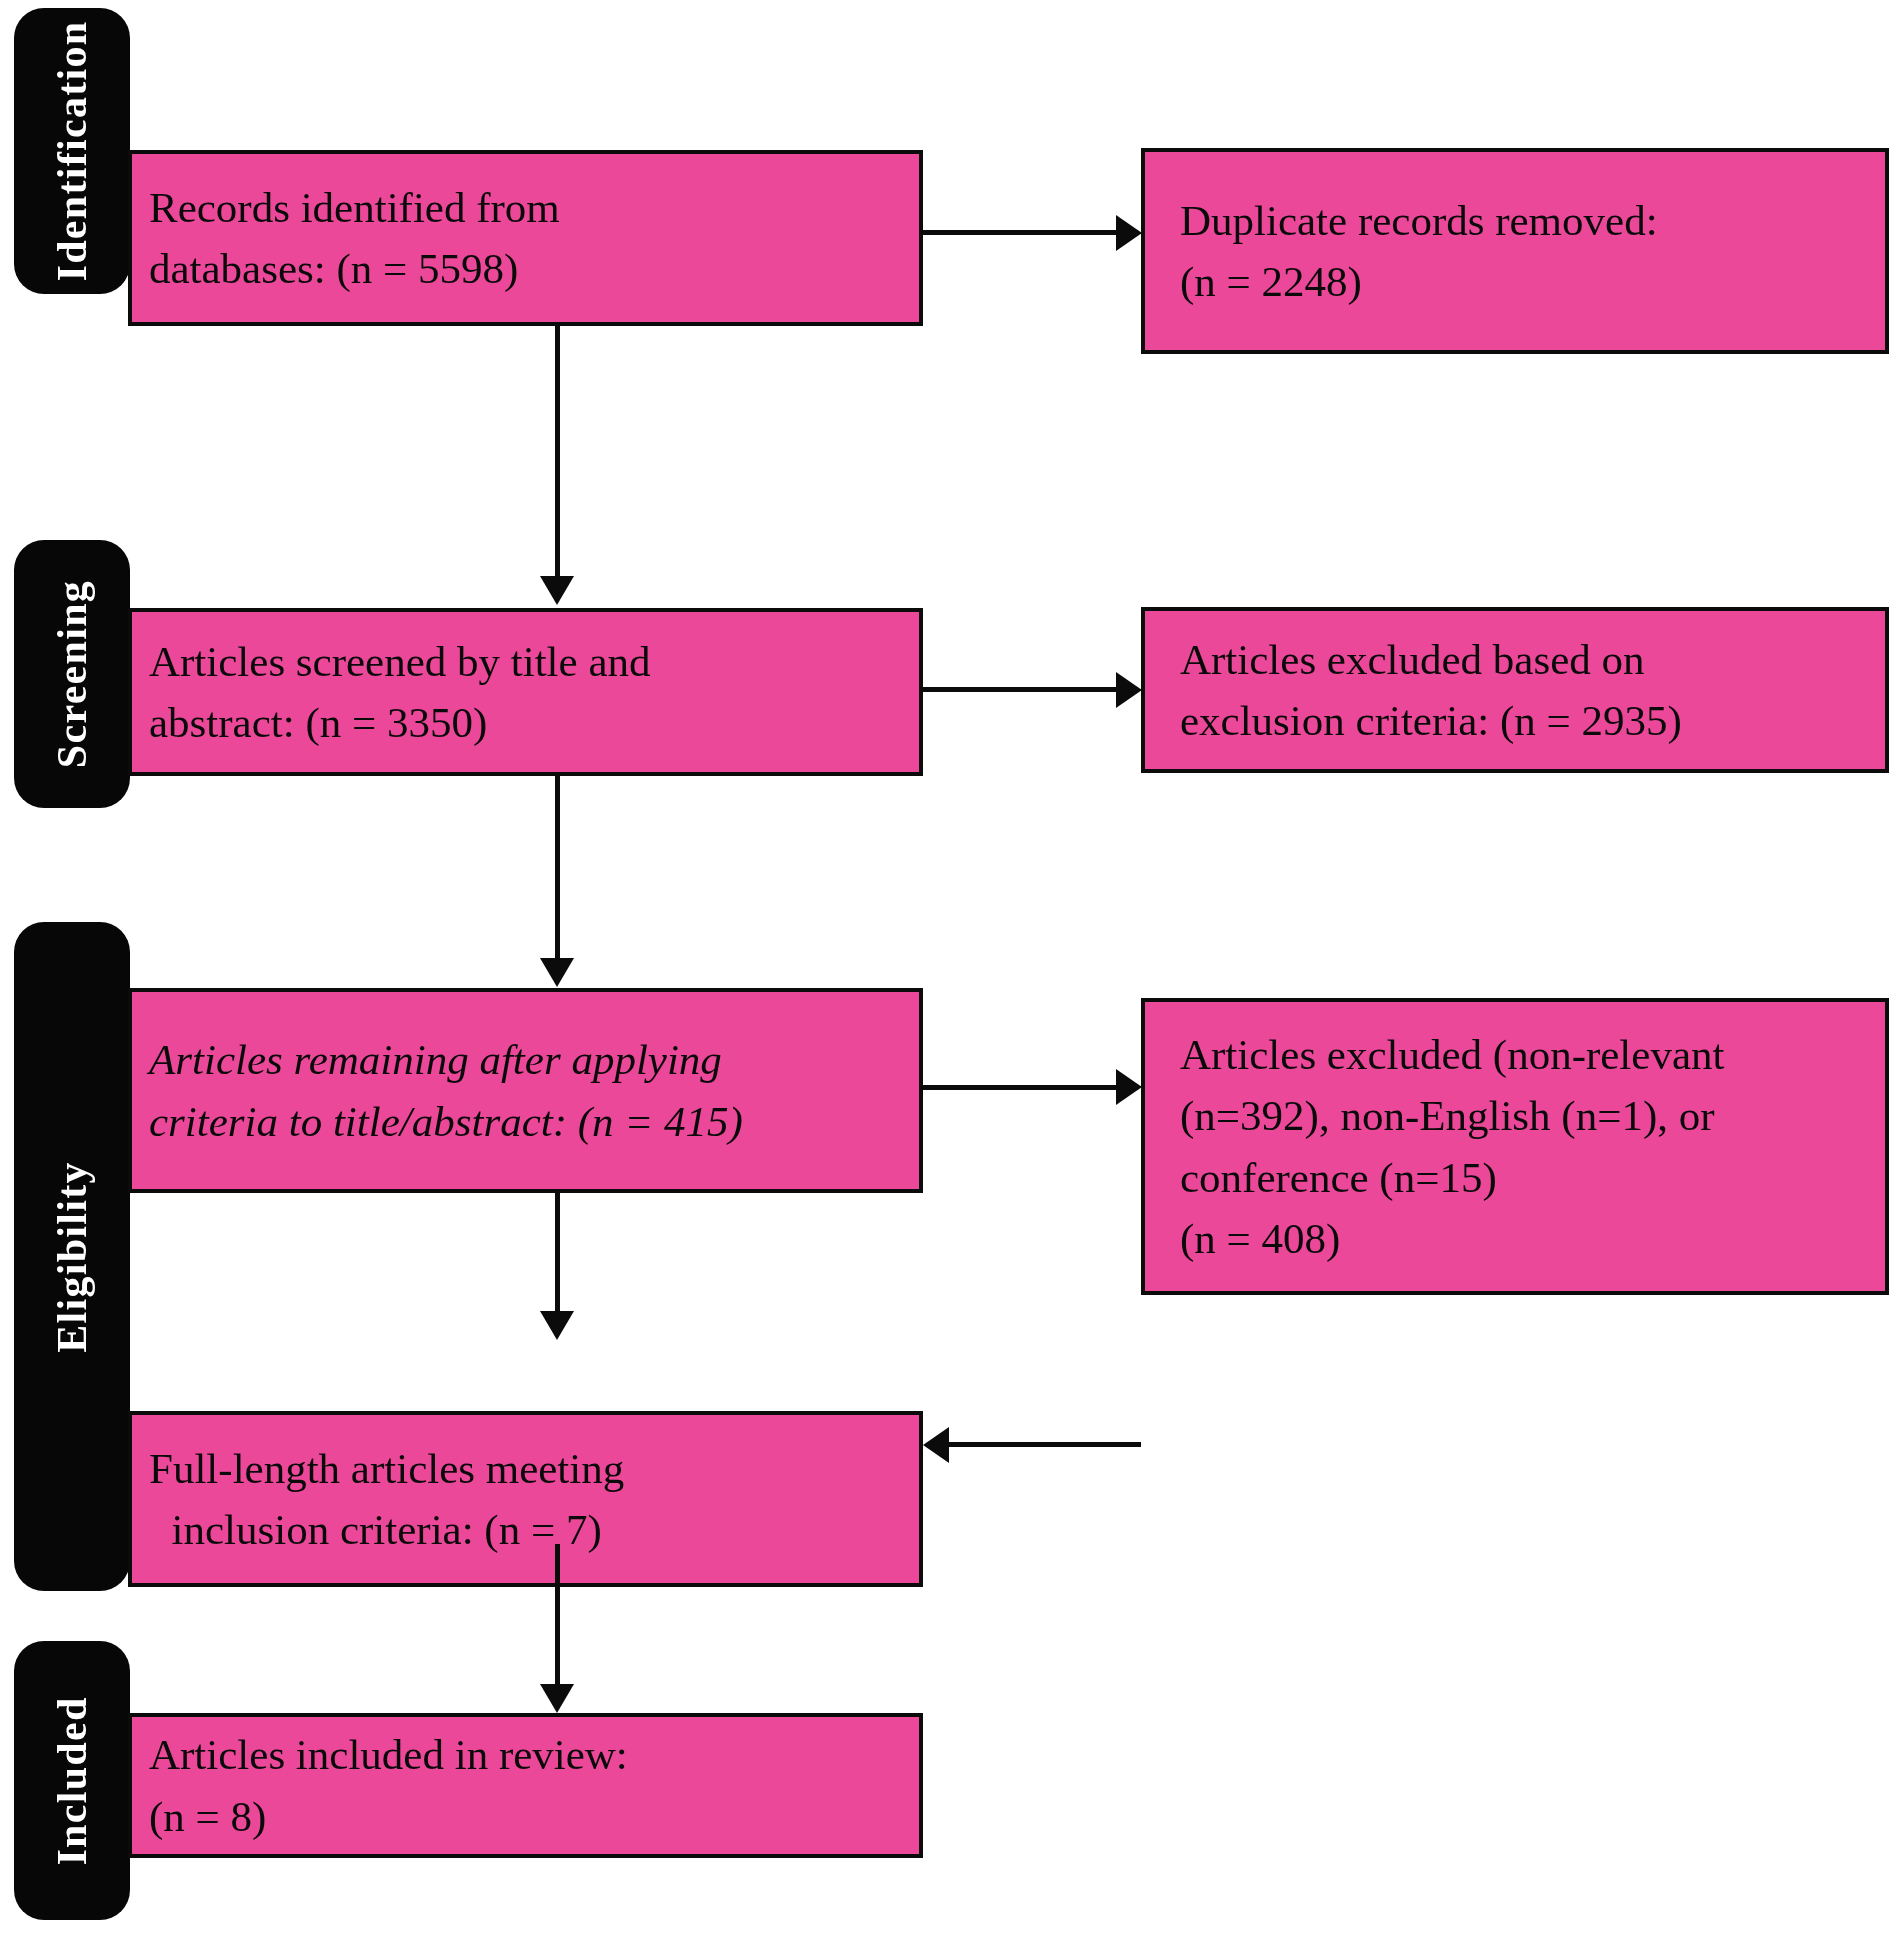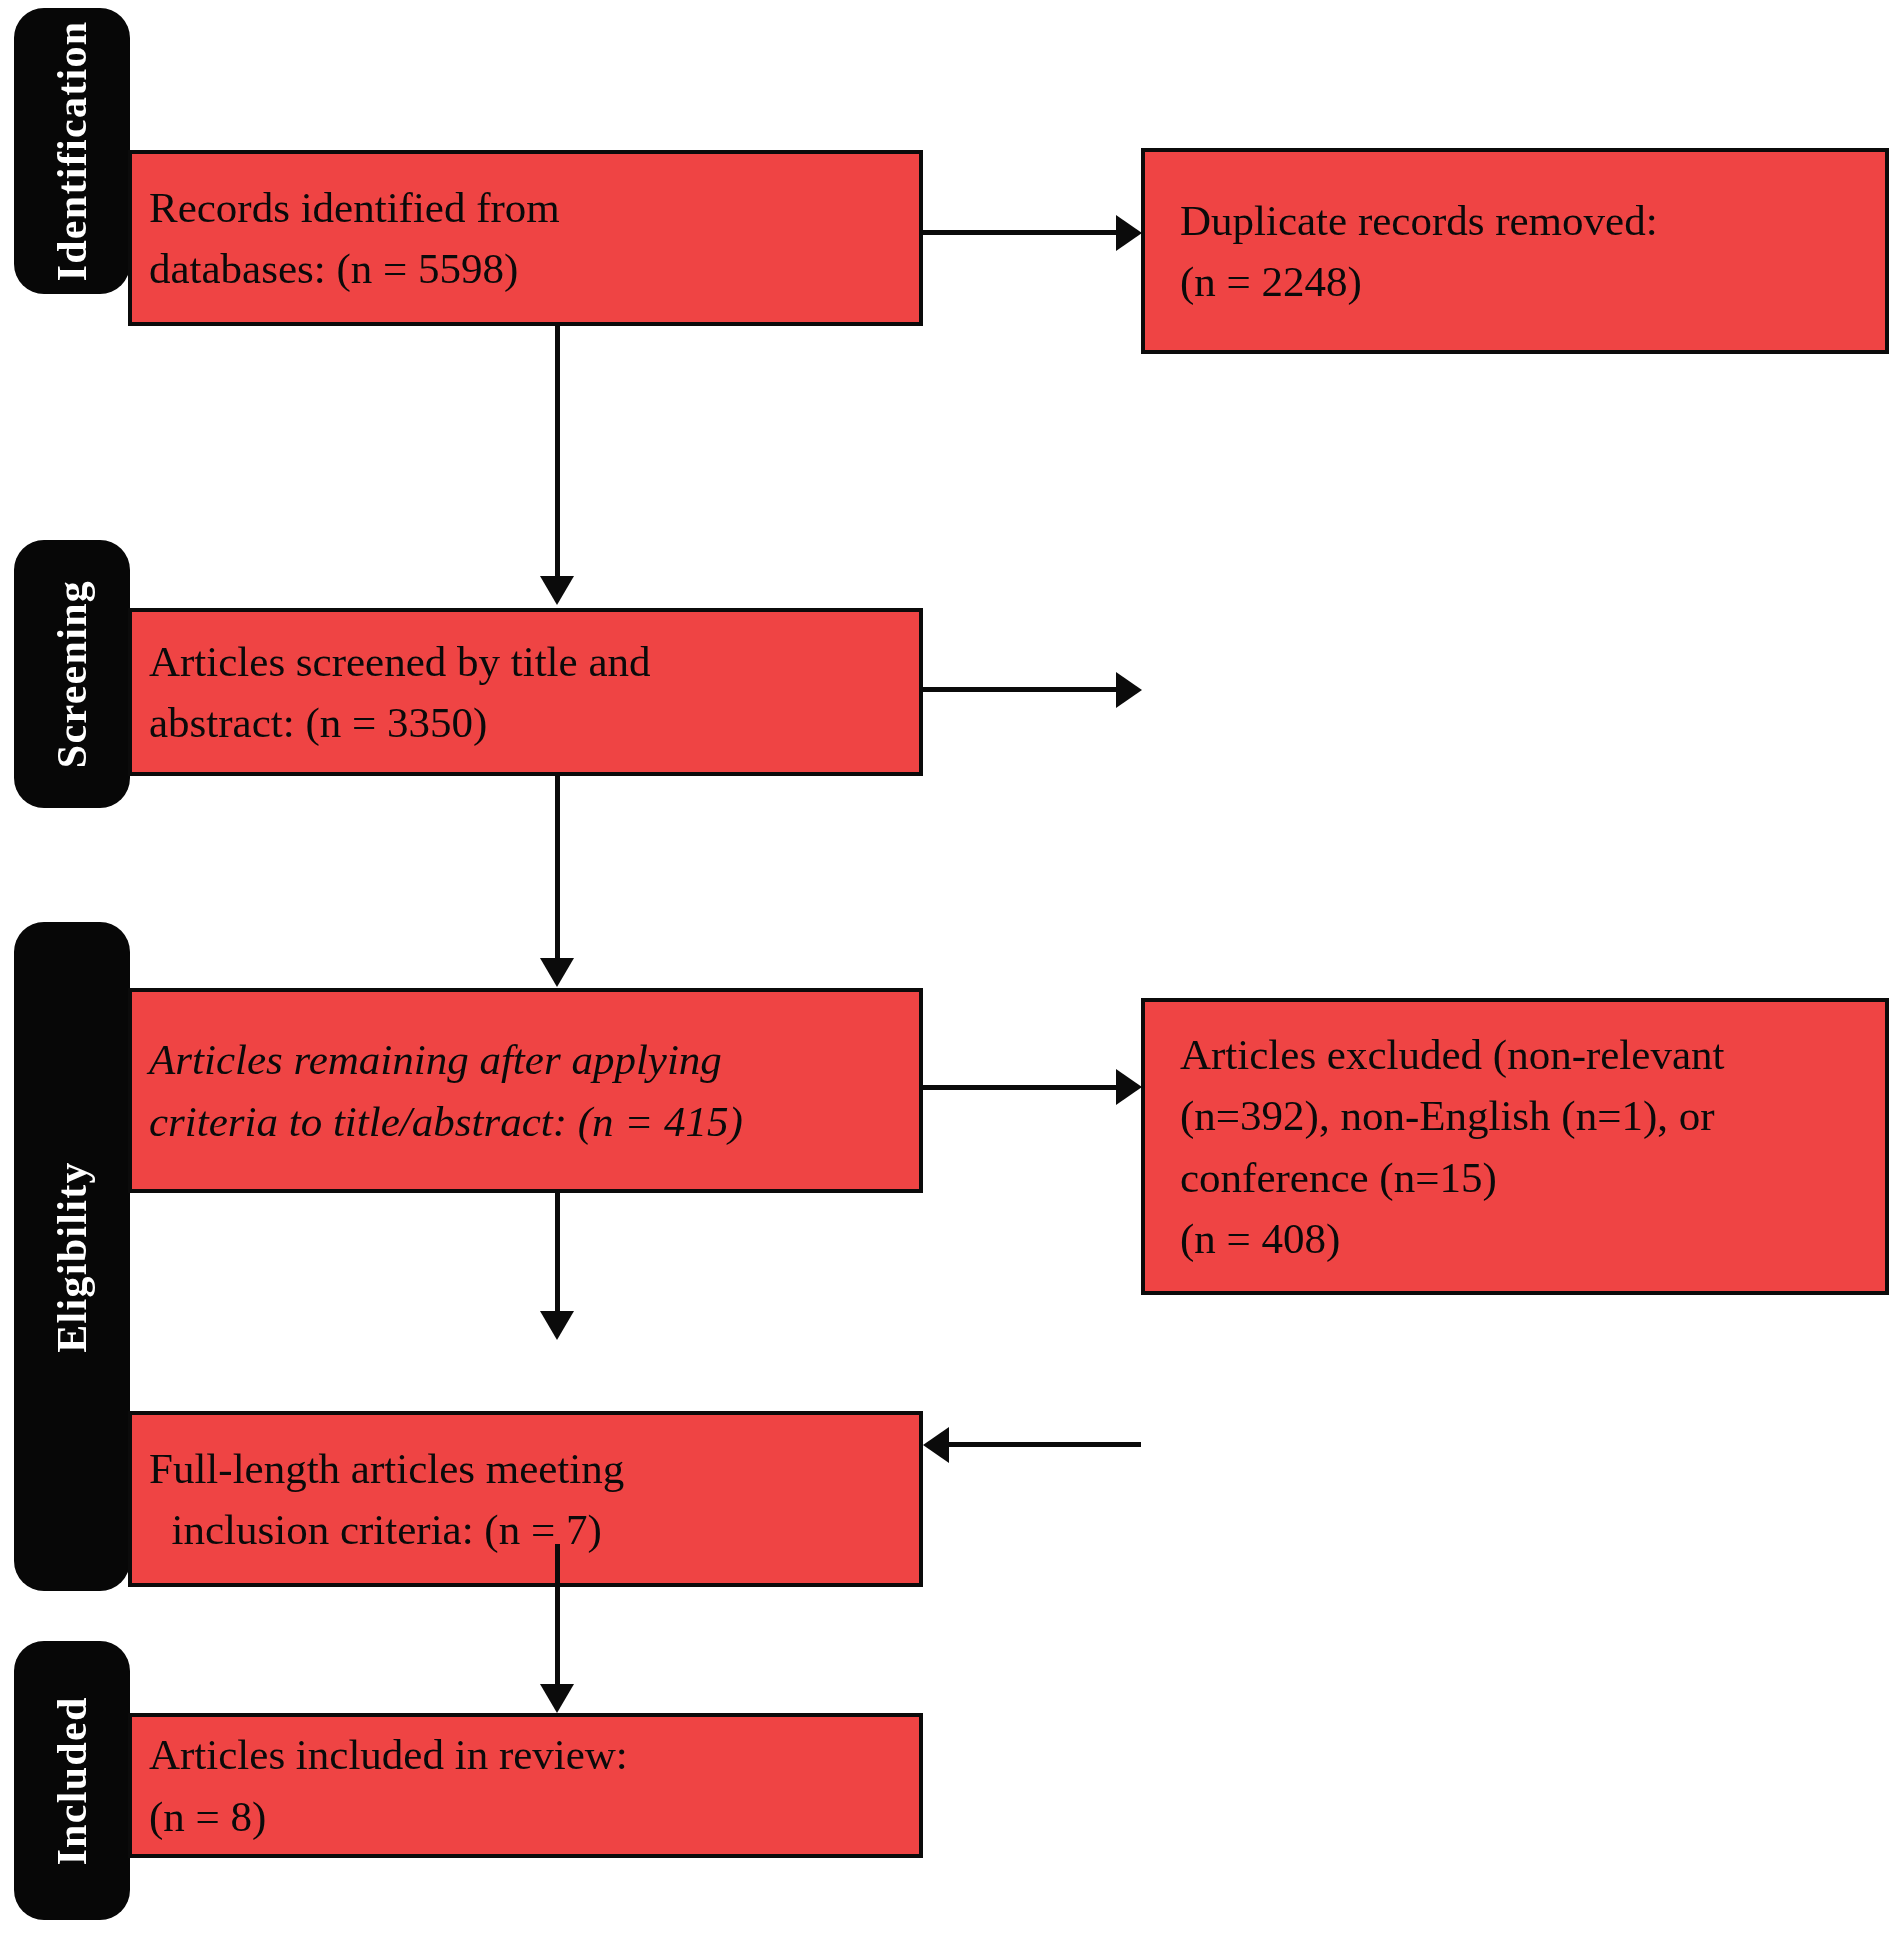--- a/index.html
+++ b/index.html
@@ -30,21 +30,21 @@
     font-size: 42px;
     letter-spacing: 1.3px;
     white-space: nowrap;
   }
 
   
   .box {
     position: absolute;
     box-sizing: border-box;
     border: 4.6px solid #0b0b0b;
-    background: #ef4444;
+    background: #ec4899;
     display: flex;
     align-items: center;
   }
   .main-box { left: 128px; width: 795px; padding-left: 17px; padding-right: 9px; }
   .side-box { left: 1141px; width: 748px; padding-left: 35px; padding-right: 9px; }
   .box .txt {
     font-size: 43px;
     line-height: 1.42;
     color: #0a0a0a;
     white-space: pre-line;
@@ -108,20 +108,24 @@
   </div>
   <div class="box main-box" style="top:1713px;height:145px;">
     <div class="txt">Articles included in review:
 (n = 8)</div>
   </div>
 
   <div class="box side-box" style="top:148px;height:206px;">
     <div class="txt">Duplicate records removed:
 (n = 2248)</div>
   </div>
+  <div class="box side-box" style="top:607px;height:166px;">
+    <div class="txt">Articles excluded based on
+exclusion criteria: (n = 2935)</div>
+  </div>
   <div class="box side-box" style="top:954px;height:297px;margin-top:44px;">
     <div class="txt">Articles excluded (non-relevant
 (n=392), non-English (n=1), or
 conference (n=15)
 (n = 408)</div>
   </div>
 
   <div class="hline" style="left:921px;top:230px;width:195px;"></div>
   <div class="head-right" style="left:1116px;top:215px;"></div>
 

